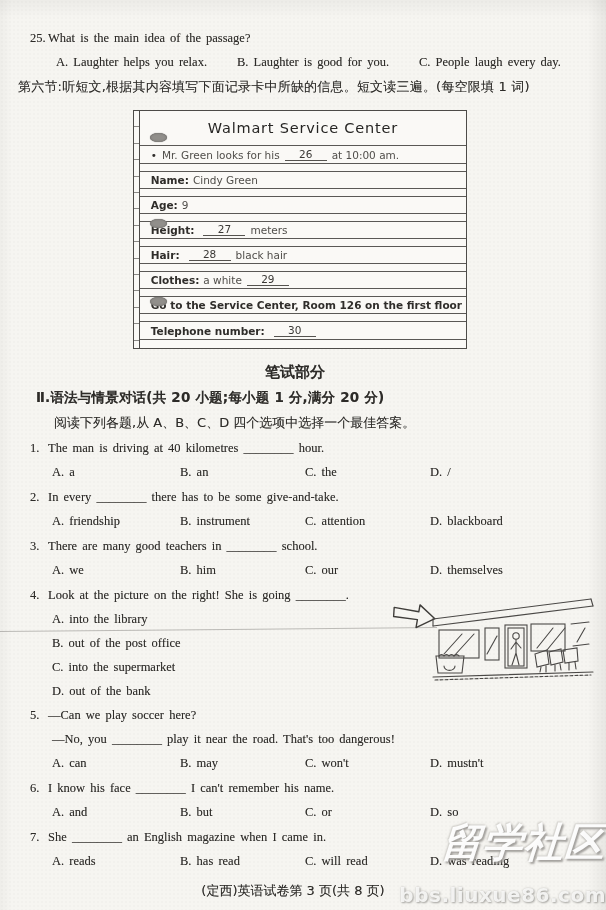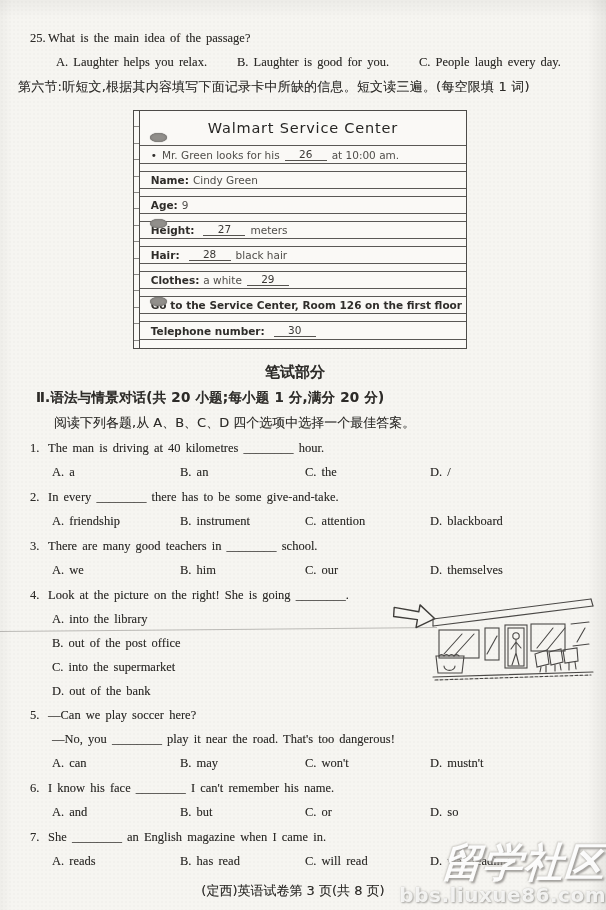--- a/index.html
+++ b/index.html
@@ -84,20 +84,21 @@
     font-size:40px; font-weight:700; font-style:italic; letter-spacing:1px;
     color:rgba(255,255,255,0.95);
     text-shadow:2px 2px 2px rgba(150,148,144,0.85), -1px -1px 1px rgba(205,203,199,0.6), 0 0 3px rgba(170,168,164,0.6);
     transform:skewX(-4deg); line-height:44px;
   }
   .wm-sub {
     font-size:20px; font-weight:700; letter-spacing:0.5px;
     color:rgba(250,250,248,0.9);
     text-shadow:1px 1px 2px rgba(160,158,154,0.9), 0 0 2px rgba(180,178,174,0.7);
     line-height:22px;
+    margin-top:20px;
   }
 </style>
 </head>
 <body>
 
 <div class="page">
   <div class="content">
 
     <div class="en q-stem">
       <span class="q-num">25.</span>

